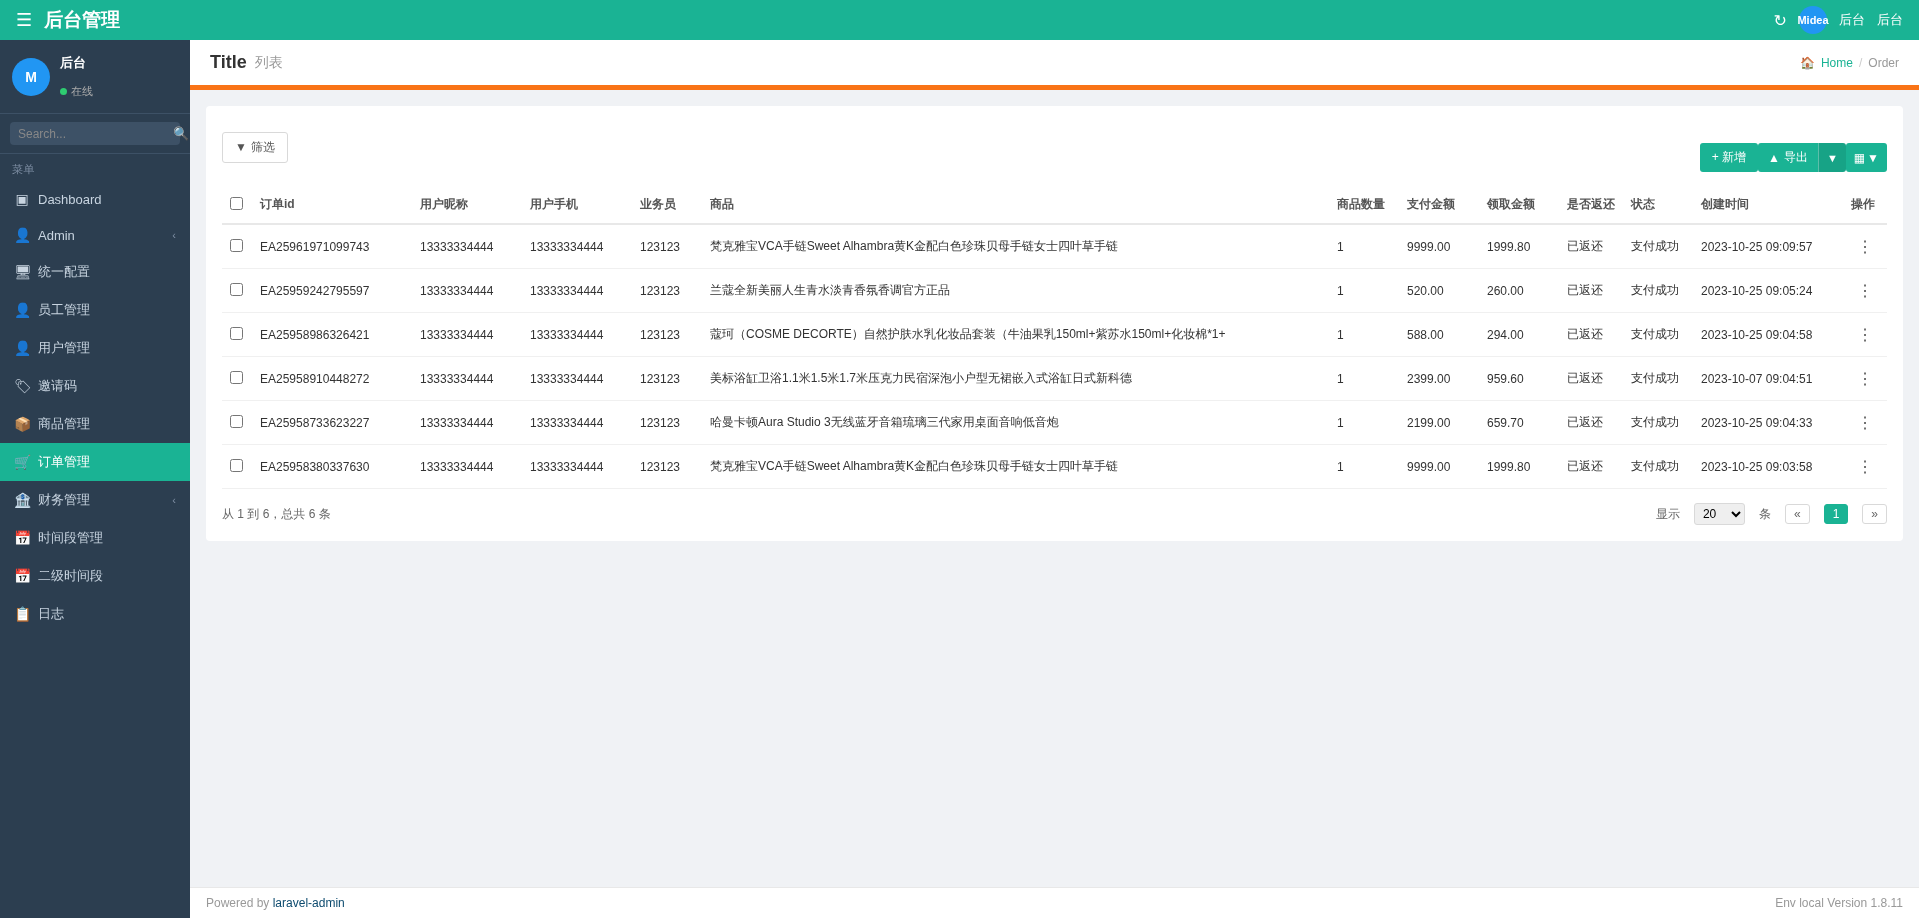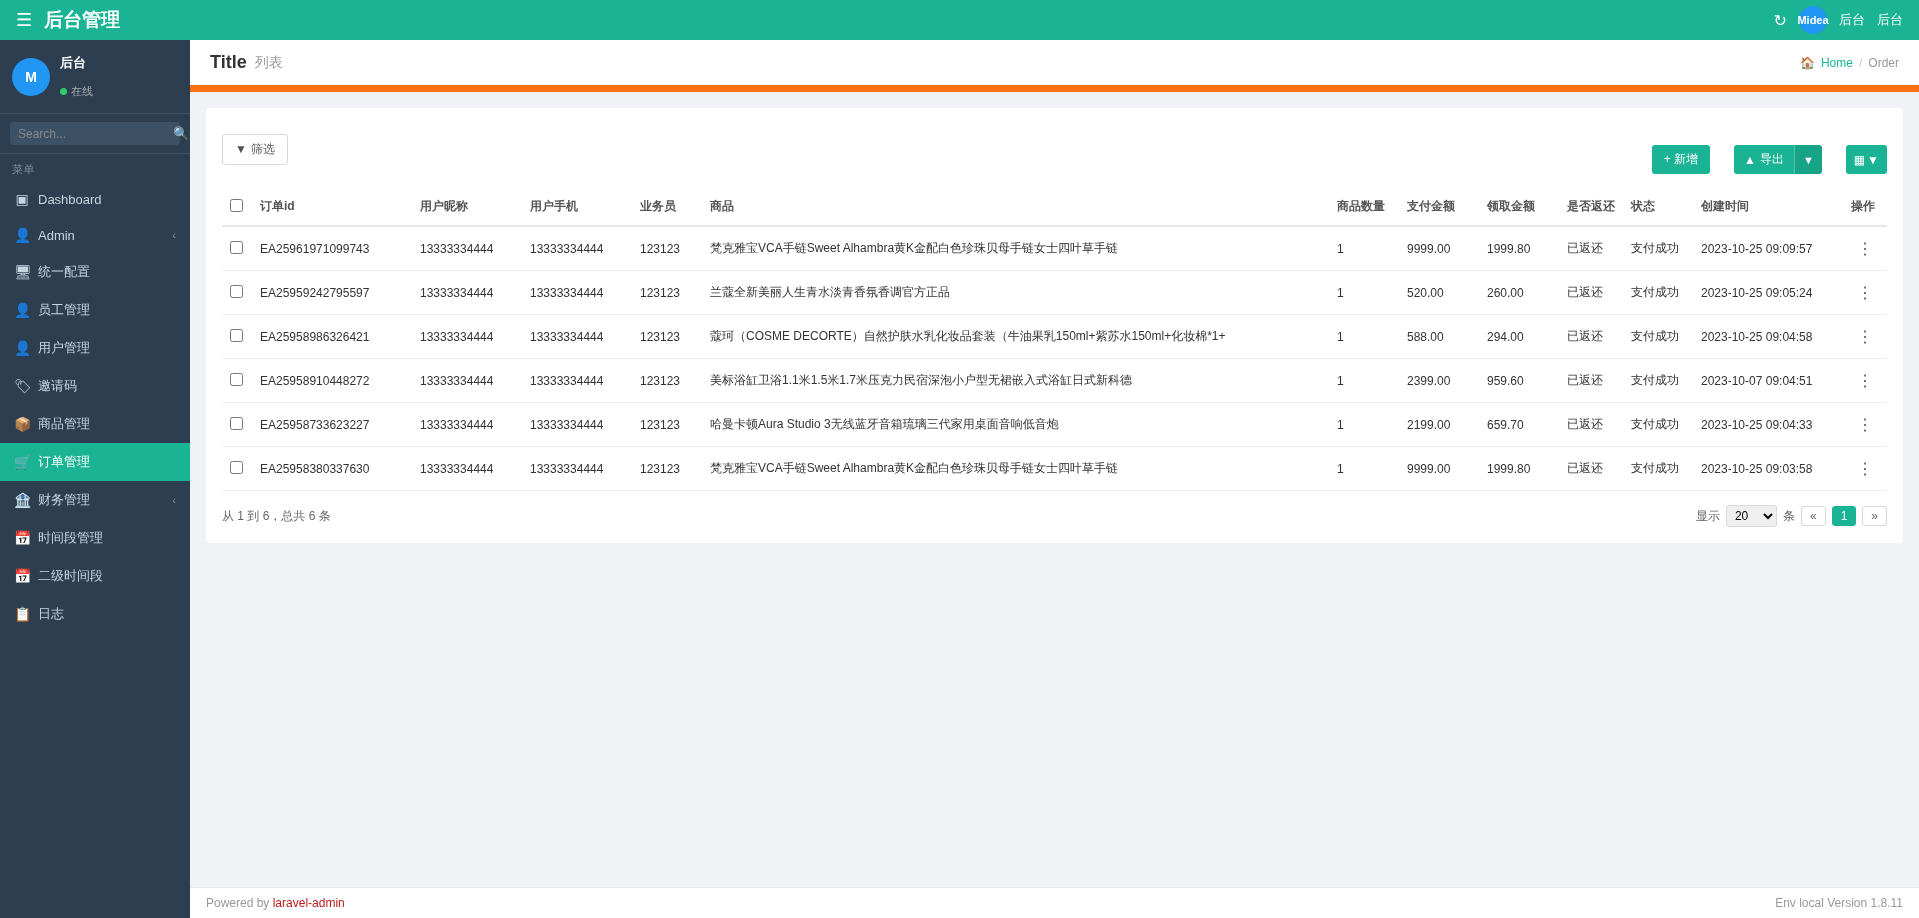--- a/index.html
+++ b/index.html
@@ -89,21 +89,21 @@
     .sidebar-icon { font-size: 14px; width: 16px; text-align: center; }
     .chevron-icon { font-size: 11px; color: #7f8fa4; }
 
     
     .main-content {
       flex: 1; display: flex; flex-direction: column; overflow: hidden;
     }
     .page-header {
       background: white; padding: 12px 20px;
       display: flex; align-items: center; justify-content: space-between;
-      border-bottom: 7px solid #f97316; flex-shrink: 0;
+      border-bottom: 5px solid #f97316; flex-shrink: 0;
     }
     .page-title-area { display: flex; align-items: center; gap: 8px; }
     .page-title { font-size: 18px; font-weight: bold; color: #333; }
     .page-subtitle { color: #999; font-size: 14px; }
     .breadcrumb { display: flex; align-items: center; gap: 6px; font-size: 12px; color: #999; }
     .breadcrumb-link { color: #1ab394; cursor: pointer; }
     .breadcrumb-sep { color: #ccc; }
 
     .content-area {
       flex: 1; overflow-y: auto; padding: 16px;
@@ -111,21 +111,21 @@
     .content-card {
       background: white; border-radius: 4px; padding: 16px;
     }
 
     
     .toolbar {
       display: flex; align-items: center; justify-content: space-between;
       margin-bottom: 14px;
     }
     .toolbar-left { display: flex; gap: 8px; }
-    .toolbar-right { display: flex; gap: 24px; margin-top: 21px; }
+    .toolbar-right { display: flex; gap: 0; margin-top: 21px; }
 
     .btn {
       display: inline-flex; align-items: center; gap: 4px;
       padding: 6px 12px; border-radius: 3px; cursor: pointer;
       font-size: 12px; border: none; font-family: inherit;
     }
     .btn-filter { background: #fff; border: 1px solid #d9d9d9; color: #555; }
     .btn-primary { background: #1ab394; color: white; }
     .btn-export-wrap { display: flex; }
     .btn-export-main { background: #1ab394; color: white; border-radius: 3px 0 0 3px; padding: 6px 10px; cursor: pointer; font-size: 12px; border: none; display: flex; align-items: center; gap: 4px; }
@@ -151,42 +151,42 @@
     .col-refund { width: 60px; }
     .col-status { width: 70px; }
     .col-time { width: 150px; }
     .col-actions { width: 40px; }
 
     .pagination-bar {
       display: flex; align-items: center; justify-content: space-between;
       margin-top: 14px; font-size: 12px; color: #666;
     }
     .pagination-info {}
-    .pagination-right { display: flex; align-items: center; gap: 6px; }
+    .pagination-right { display: flex; align-items: center; gap: 14px; }
     .page-size-label {}
     .page-size-select {
       border: 1px solid #d9d9d9; border-radius: 3px; padding: 2px 4px; font-size: 12px;
     }
     .page-nav-btn {
       border: 1px solid #d9d9d9; background: white; border-radius: 3px;
       padding: 2px 8px; cursor: pointer; font-size: 12px; color: #666;
     }
     .page-num-btn {
       border: 1px solid #1ab394; background: #1ab394; border-radius: 3px;
       padding: 2px 8px; cursor: pointer; font-size: 12px; color: white;
     }
 
     
     .footer {
       background: white; border-top: 1px solid #e8e8e8;
       padding: 8px 16px; font-size: 12px; color: #999;
       display: flex; align-items: center; justify-content: space-between;
       flex-shrink: 0;
     }
-    .footer-link { color: #b91c1c; text-decoration: none; cursor: pointer; }
+    .footer-link { color: #0c4a6e; text-decoration: none; cursor: pointer; }
 
     .actions-btn {
       background: none; border: none; cursor: pointer; color: #555; font-size: 16px;
       padding: 2px 6px;
     }
   </style>
 </head>
 <body>
 
 <div class="top-header">

